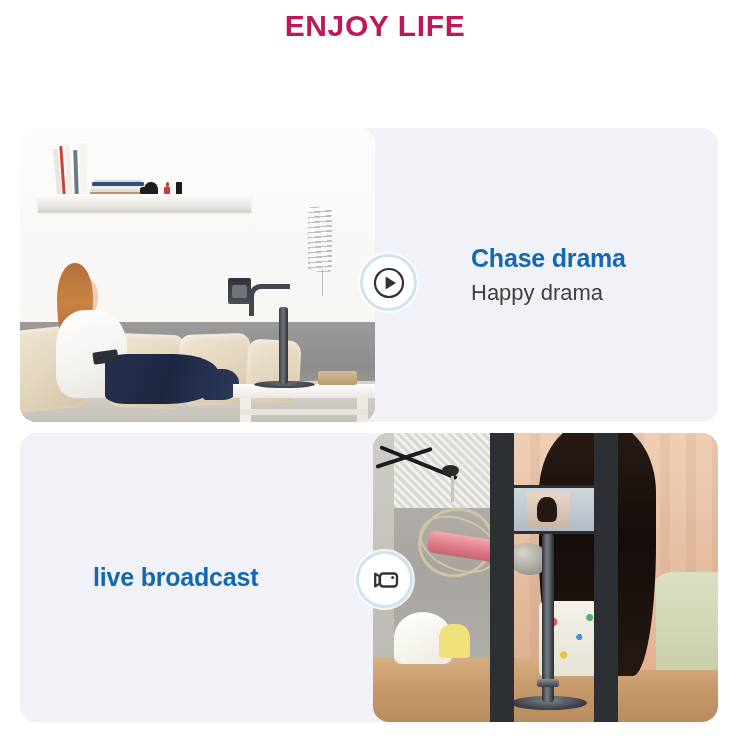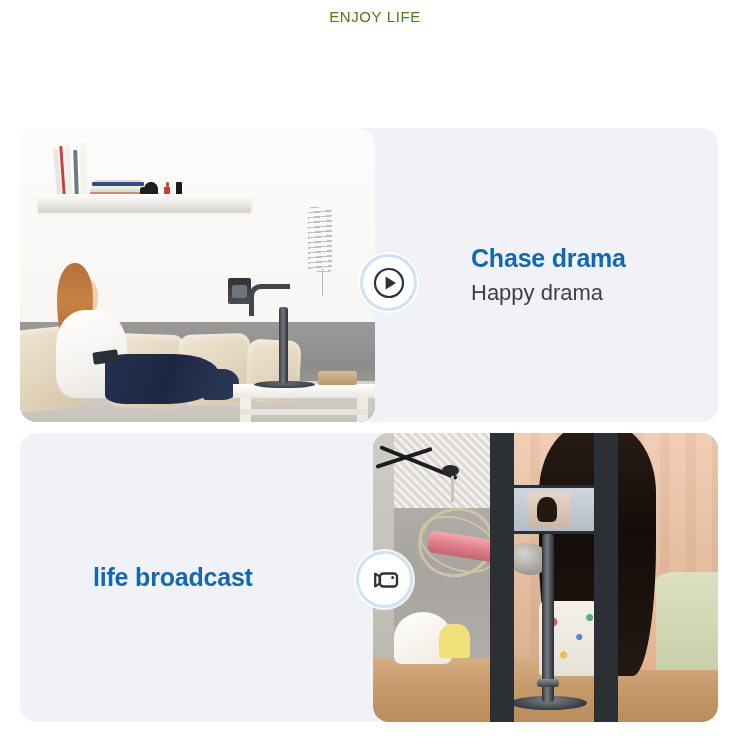--- a/index.html
+++ b/index.html
@@ -35,24 +35,24 @@
     font-size: 34px;
     font-weight: 700;
     letter-spacing: -0.3px;
     color: #1b71b8;
     line-height: 1.12;
     white-space: nowrap;
   }
 
   .subhead {
     margin-top: 9px;
-    font-size: 15px;
-    font-weight: 400;
+    font-size: 30px;
+    font-weight: 700;
     letter-spacing: 0.6px;
-    color: #4d7c0f;
+    color: #be185d;
     line-height: 1.1;
   }
 
   
   .card {
     position: absolute;
     left: 20px;
     width: 698px;
     background: #f1f2f7;
     border-radius: 16px;
@@ -576,19 +576,19 @@
 
       <div class="badge badge-2">
         <svg class="glyph" width="32" height="32" viewBox="0 0 32 32" aria-hidden="true">
           <rect x="11" y="9.5" width="17" height="13" rx="3.2" fill="none" stroke="#2f3236" stroke-width="2.3"></rect>
           <path d="M10.6 12.4 L6.2 9.6 L6.2 22.4 L10.6 19.6 Z" fill="none" stroke="#2f3236" stroke-width="2.3" stroke-linejoin="round"></path>
           <circle cx="23.6" cy="13.6" r="1.5" fill="#2f3236"></circle>
         </svg>
       </div>
 
       <div class="txt">
-        <div class="feat-title">life broadcast</div>
+        <div class="feat-title">live broadcast</div>
       </div>
 
     </div>
   </div>
 
 </div>
 
 </body></html>

